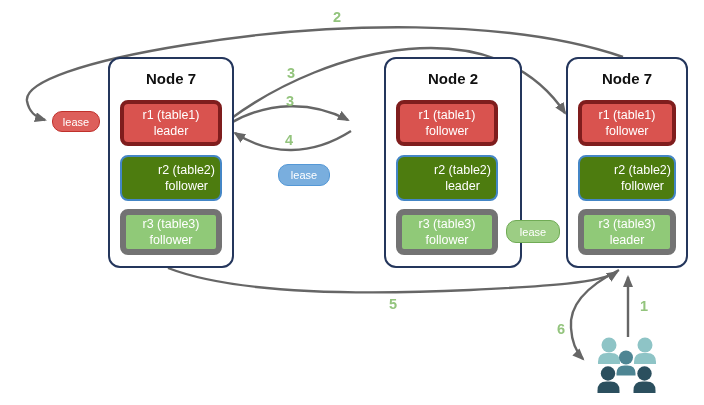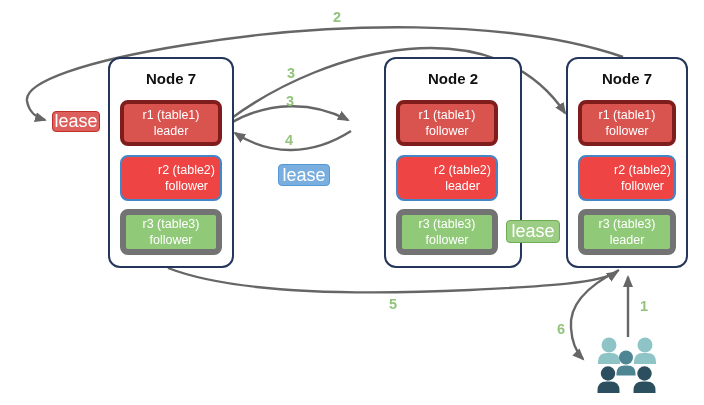--- a/index.html
+++ b/index.html
@@ -16,26 +16,26 @@
     text-align:center;font-weight:bold;font-size:15px;color:#111111;margin-top:11px;
   }
   .replica{
     position:absolute;left:10px;height:46px;border-radius:8px;box-sizing:border-box;
     color:#ffffff;display:flex;flex-direction:column;align-items:center;justify-content:center;
     font-size:12.5px;line-height:1.3;text-align:center;
   }
   .node-1 .replica,.node-2 .replica{width:102px;}
   .node-3 .replica{width:98px;}
   .replica.red{background:#d9534f;border:4px solid #7f1d1d;}
-  .replica.blue{background:#ef4444;border:2px solid #4486c6;padding-left:31px;}
+  .replica.blue{background:#4d7c0f;border:2px solid #4486c6;padding-left:31px;}
   .replica.green{background:#90c978;border:6px solid #737373;}
   .r-slot-0{top:41px;} .r-slot-1{top:96px;} .r-slot-2{top:150px;}
   .lease{
-    position:absolute;box-sizing:border-box;border-radius:4px;color:#ffffff;
-    display:flex;align-items:center;justify-content:center;font-size:18px;
+    position:absolute;box-sizing:border-box;border-radius:10px;color:#ffffff;
+    display:flex;align-items:center;justify-content:center;font-size:11px;
   }
   .lease.red{background:#dd5f5b;border:1.5px solid #c0302b;}
   .lease.blue{background:#79aede;border:1.5px solid #5498d6;}
   .lease.green{background:#9ccd84;border:1.5px solid #70ab55;}
   .step{
     position:absolute;transform:translate(-50%,-50%);
     color:#93c47d;font-weight:bold;font-size:14.5px;
   }
 </style>
 </head>

